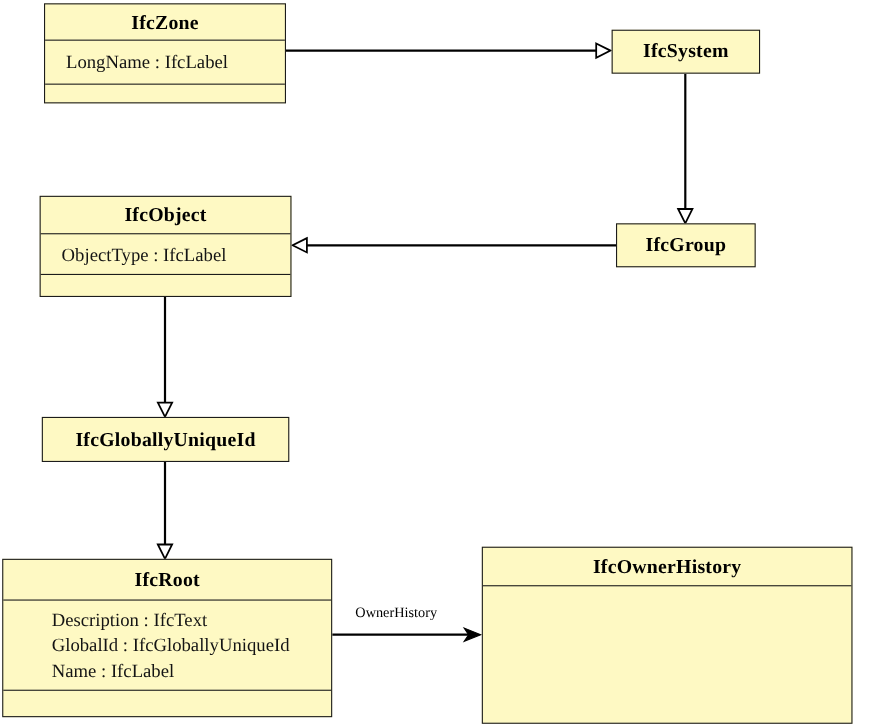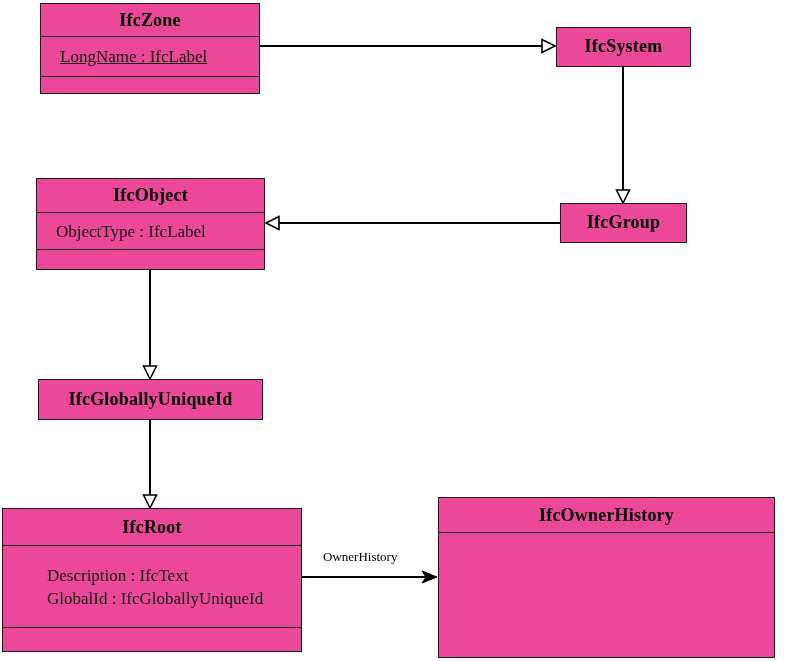--- a/index.html
+++ b/index.html
@@ -8,21 +8,21 @@
     background: #ffffff;
     font-family: "Liberation Serif", "DejaVu Serif", serif;
     position: relative;
     overflow: hidden;
   }
   .canvas { position: absolute; left: 0; top: 0; width: 808px; height: 661px; }
   svg.edges { position: absolute; left: 0; top: 0; z-index: 1; pointer-events: none; }
   .uml-class {
     position: absolute;
     box-sizing: border-box;
-    background: #ec4899;
+    background: #fef9c3;
     border: 1.5px solid #1c1c1c;
     z-index: 2;
     color: #000;
   }
   .uml-title {
     box-sizing: border-box;
     display: flex; align-items: center; justify-content: center;
     font-weight: bold;
     font-size: 18px;
     letter-spacing: 0.2px;
@@ -69,21 +69,21 @@
       <polygon points="616.5,190 623,203 629.5,190"></polygon>
       <polygon points="279,216.5 266,223 279,229.5"></polygon>
       <polygon points="143.5,366 150,379 156.5,366"></polygon>
       <polygon points="143.5,495 150,508 156.5,495"></polygon>
     </g>
     <path d="M437,577 L422,571 L426,577 L422,583 Z" fill="#000000" stroke="#000000" stroke-width="1"></path>
   </svg>
 
   <div class="uml-class" style="left:40px; top:3px; width:220px; height:91px;">
     <div class="uml-title" style="height:32px;">IfcZone</div>
-    <div class="uml-attrs" style="height:40px;text-decoration:underline;">
+    <div class="uml-attrs" style="height:40px;">
       <div>LongName : IfcLabel</div>
     </div>
     <div class="uml-empty" style="height:16px;"></div>
   </div>
 
   <div class="uml-class" style="left:556px; top:27px; width:135px; height:40px;">
     <div class="uml-title" style="height:37px;">IfcSystem</div>
   </div>
 
   <div class="uml-class" style="left:36px; top:178px; width:229px; height:92px;">
@@ -100,20 +100,21 @@
 
   <div class="uml-class" style="left:38px; top:379px; width:225px; height:41px;">
     <div class="uml-title" style="height:38px;">IfcGloballyUniqueId</div>
   </div>
 
   <div class="uml-class" style="left:2px; top:508px; width:300px; height:144px;">
     <div class="uml-title" style="height:36px;">IfcRoot</div>
     <div class="uml-attrs" style="height:82px;padding-left:44px;">
       <div>Description : IfcText</div>
       <div>GlobalId : IfcGloballyUniqueId</div>
+      <div>Name : IfcLabel</div>
     </div>
     <div class="uml-empty" style="height:23px;"></div>
   </div>
 
   <div class="uml-class" style="left:438px; top:497px; width:337px; height:161px;">
     <div class="uml-title" style="height:34px;">IfcOwnerHistory</div>
     <div class="uml-empty" style="height:17px;"></div>
   </div>
 
   <div class="assoc-label" style="left:323px; top:549px;">OwnerHistory</div>

